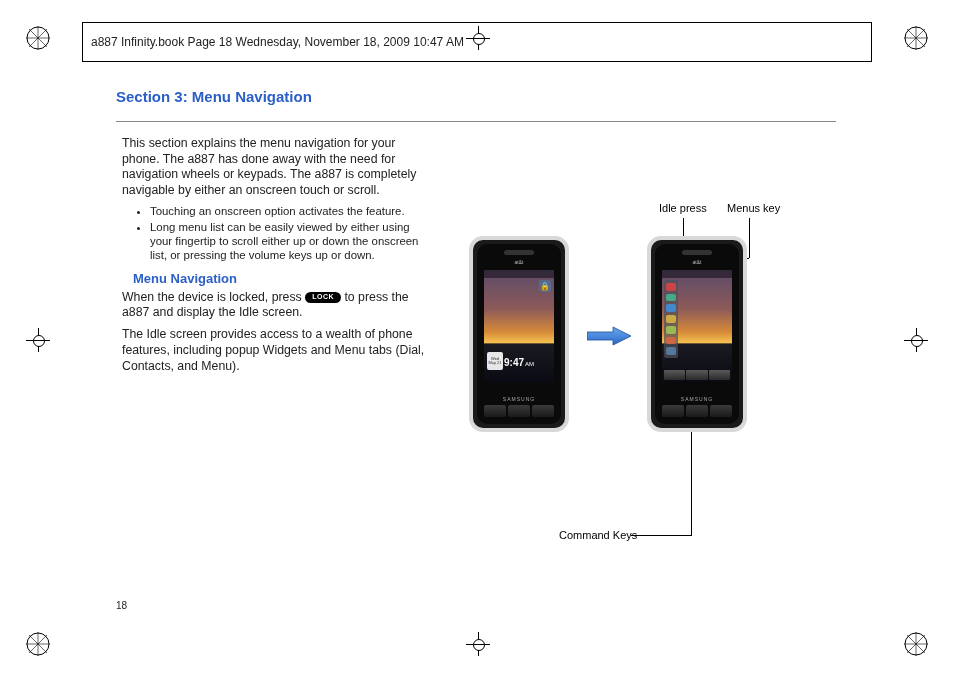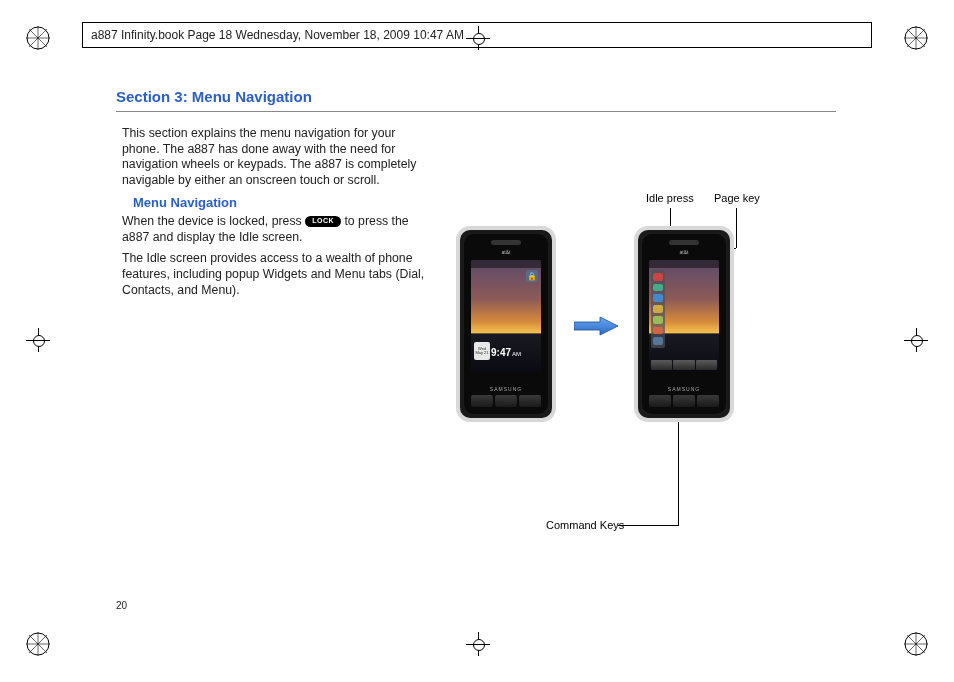--- a/index.html
+++ b/index.html
@@ -51,49 +51,49 @@
   .cross-bc { left: 466px; bottom: 26px; }
   .cross-lc { left: 26px;  top: 328px; }
   .cross-rc { right: 26px; top: 328px; }
 
   
   .crop-bar {
     position: absolute;
     left: 82px;
     top: 22px;
     width: 790px;
-    height: 26px;
+    height: 40px;
     border: 1px solid #000;
     box-sizing: border-box;
     display: flex;
     align-items: center;
     padding: 0 8px;
     font-size: 12px;
   }
 
   
   .page {
     position: absolute;
     left: 116px;
     top: 88px;
     width: 720px;
   }
 
   .section-title {
     color: #2b5fc7;
     font-weight: bold;
     font-size: 15px;
-    padding-bottom: 6px;
+    padding-bottom: 16px;
     border-bottom: 1px solid #888;
     margin-bottom: 14px;
   }
 
   .columns {
     display: flex;
-    gap: 15px;
+    gap: 28px;
   }
   .col-left  { width: 315px; }
   .col-right { flex: 1; position: relative; }
 
   p.body {
     font-size: 12.3px;
     line-height: 1.28;
     margin: 0 0 6px 0;
     font-stretch: condensed;
     font-family: "Arial Narrow", Arial, sans-serif;
@@ -369,34 +369,38 @@
 
 <div class="page">
 
   <div class="section-title">Section 3: Menu Navigation</div>
 
   <div class="columns">
     <div class="col-left">
 
       <p class="body indent">This section explains the menu navigation for your phone. The a887 has done away with the need for navigation wheels or keypads. The a887 is completely navigable by either an onscreen touch or scroll.</p>
 
+      <ul class="bullets">
+        <li>Touching an onscreen option activates the feature.</li>
+        <li>Long menu list can be easily viewed by either using your fingertip to scroll either up or down the onscreen list, or pressing the volume keys up or down.</li>
+      </ul>
 
       <div class="h2">Menu Navigation</div>
 
       <p class="body indent">
         <span>When the device is locked, press </span><span class="lock-chip">LOCK</span><span> to press the a887 and display the Idle screen.</span>
       </p>
       <p class="body indent">The Idle screen provides access to a wealth of phone features, including popup Widgets and Menu tabs (Dial, Contacts, and Menu).</p>
 
     </div>
 
     <div class="col-right">
 
       <div class="callout-label lbl-idle">Idle press</div>
-      <div class="callout-label lbl-lockkey">Page key</div>
+      <div class="callout-label lbl-lockkey">Menus key</div>
       <div class="callout-label lbl-cmdkeys">Command Keys</div>
 
       <div class="lead lead-idle-v"></div>
       <div class="lead lead-lock-v"></div>
       <div class="lead lead-lock-h"></div>
       <div class="lead lead-cmd-h"></div>
       <div class="lead lead-cmd-v"></div>
 
       <div class="phone phone1">
         <div class="phone-inner">
@@ -463,13 +467,13 @@
             <div class="navbtn"></div>
             <div class="navbtn"></div>
           </div>
         </div>
       </div>
 
     </div>
   </div>
 </div>
 
-<div class="page-number">20</div>
+<div class="page-number">18</div>
 
 </body></html>

